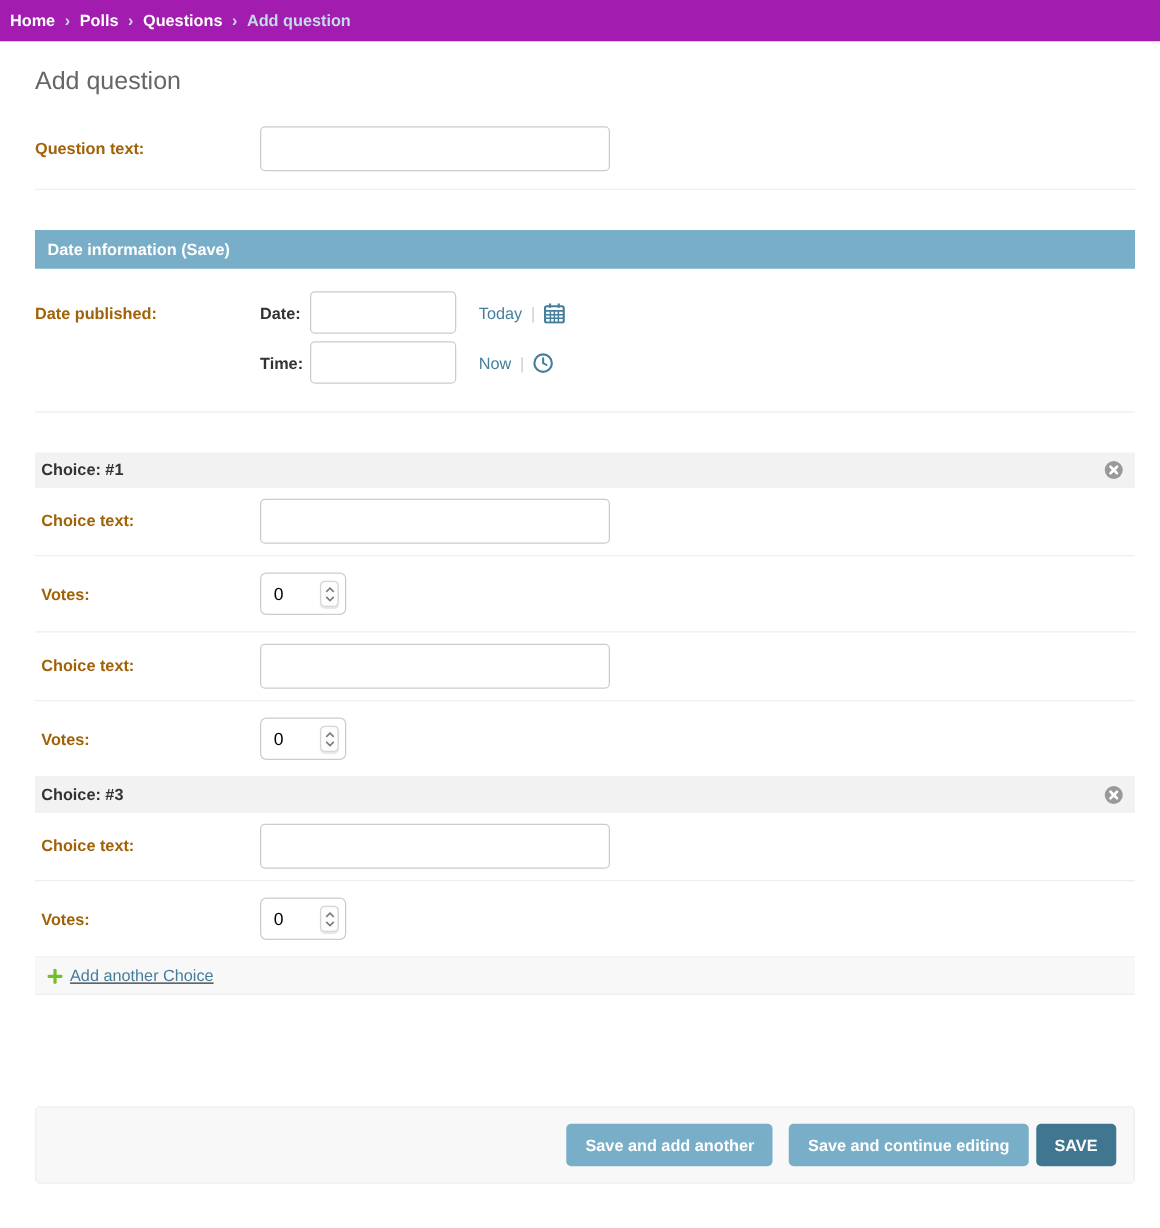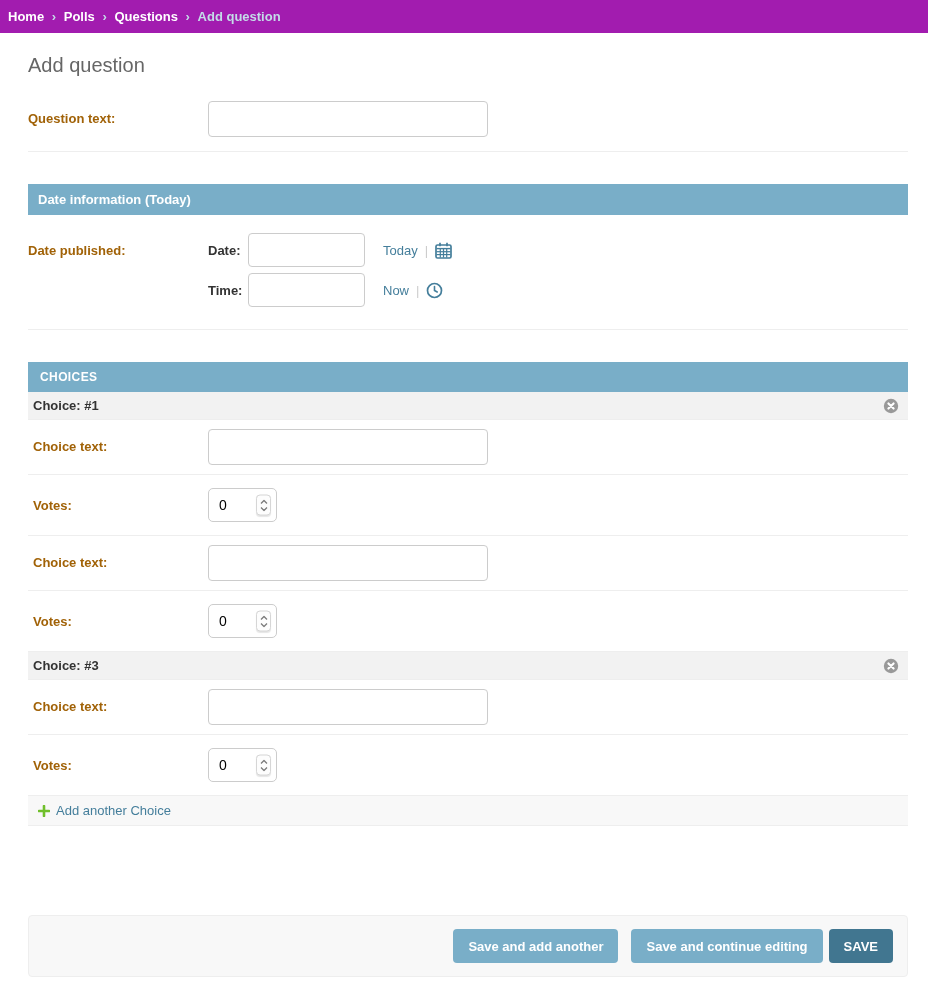--- a/index.html
+++ b/index.html
@@ -138,21 +138,21 @@
     display: flex; flex-direction: column;
     align-items: center; justify-content: center;
     gap: 2px; cursor: pointer;
   }
 
   .add-row {
     background: #f8f8f8;
     border-bottom: 1px solid #eee;
     padding: 7px 10px;
     height: 30px;
-    display: flex; align-items: flex-start;
+    display: flex; align-items: flex-start; text-decoration: underline;
   }
   .add-row a { color: #447e9b; font-size: 13px; display: inline-flex; align-items: center; }
   .add-row .plus { margin-right: 6px; display: inline-flex; }
 
   
   .submit-row {
     margin-top: 89px;
     background: #f8f8f8;
     border: 1px solid #eee;
     border-radius: 4px;
@@ -193,21 +193,21 @@
   <h1>Add question</h1>
 
   <div class="form-row qt-row">
     <label>Question text:</label>
     <input type="text" class="vTextField" value="" style="">
   </div>
 
   <div class="module">
     <h2>
       <span>Date information</span>
-      <a>(Today)</a>
+      <a>(Save)</a>
     </h2>
     <div class="form-row date-row">
       <label>Date published:</label>
       <div>
         <div class="subfield">
           <span class="sublabel">Date:</span>
           <input type="text" class="vDateField" value="" style="">
           <span class="shortcut">
             <a class="textlink">Today</a>
             <span class="pipe">|</span>
@@ -238,21 +238,20 @@
                 <path d="M8.5 4.6 V8.5 L11.2 10" fill="none" stroke="#447e9b" stroke-width="1.6" stroke-linecap="round"></path>
               </svg>
             </a>
           </span>
         </div>
       </div>
     </div>
   </div>
 
   <div class="module">
-    <h2 class="uppercase">CHOICES</h2>
 
     <div>
       <div class="inline-h3">
         <span>Choice: #1</span>
         <span class="delete-btn">
           <svg width="16" height="16" viewBox="0 0 16 16">
             <circle cx="8" cy="8" r="7.2" fill="#999"></circle>
             <path d="M5.4 5.4 L10.6 10.6 M10.6 5.4 L5.4 10.6" stroke="#fff" stroke-width="2.1" stroke-linecap="round"></path>
           </svg>
         </span>

